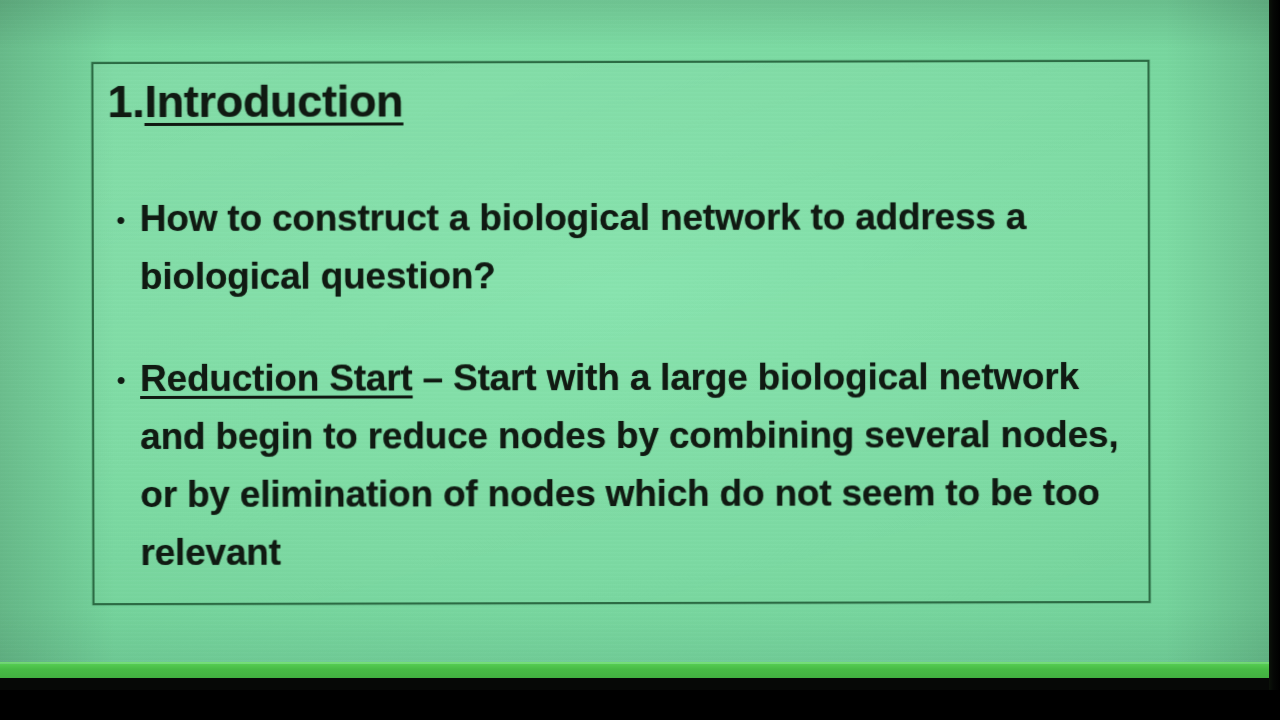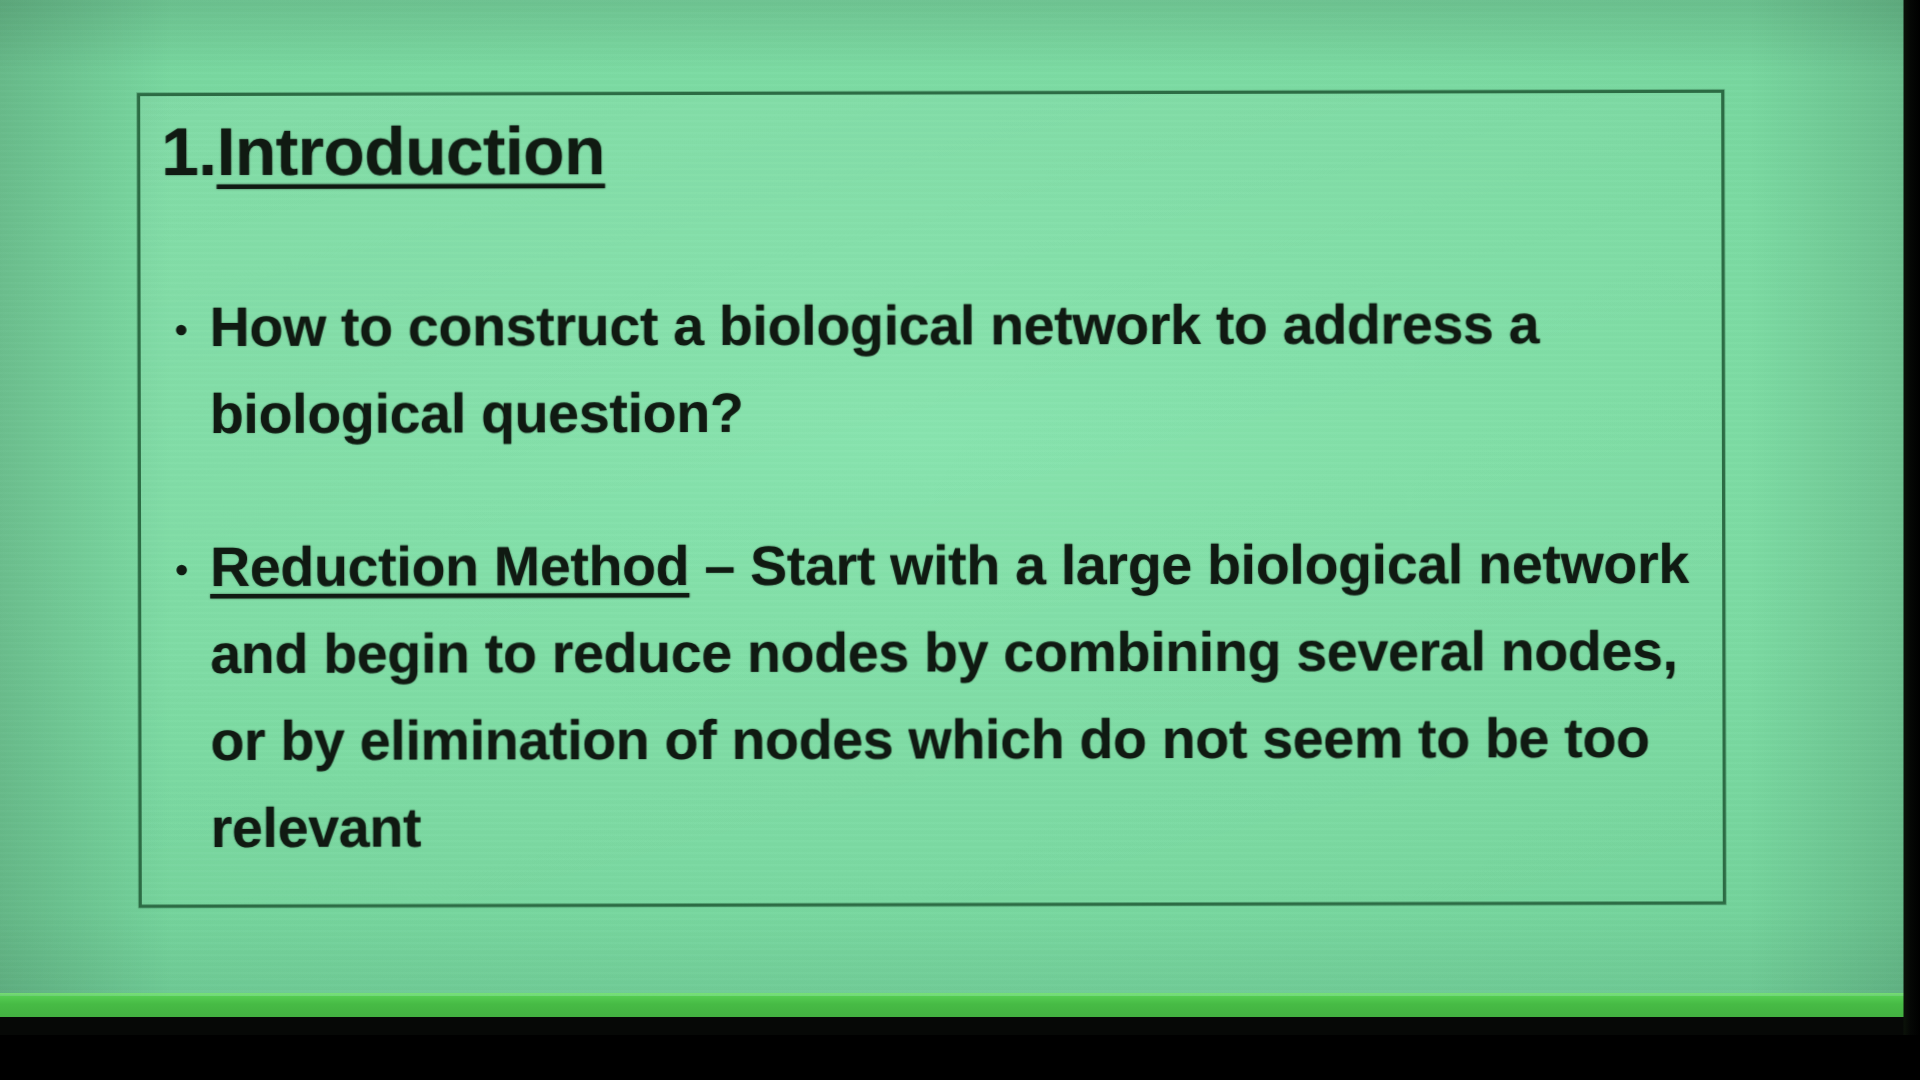--- a/index.html
+++ b/index.html
@@ -182,21 +182,21 @@
 
     <div class="bullet-list">
 
       <div class="bullet-item">
         <span class="bullet-marker">•</span>
         <span class="bullet-text"><span>How to construct a biological network to address a biological question?</span></span>
       </div>
 
       <div class="bullet-item">
         <span class="bullet-marker">•</span>
-        <span class="bullet-text"><span class="lead">Reduction Method</span><span> – Start with a large biological network and begin to reduce nodes by combining several nodes, or by elimination of nodes which do not seem to be too relevant</span></span>
+        <span class="bullet-text"><span class="lead">Reduction Start</span><span> – Start with a large biological network and begin to reduce nodes by combining several nodes, or by elimination of nodes which do not seem to be too relevant</span></span>
       </div>
 
     </div>
   </div>
 
   <div class="band-highlight"></div>
   <div class="bottom-band"></div>
   <div class="letterbox-bottom"></div>
   <div class="letterbox-right"></div>
 

